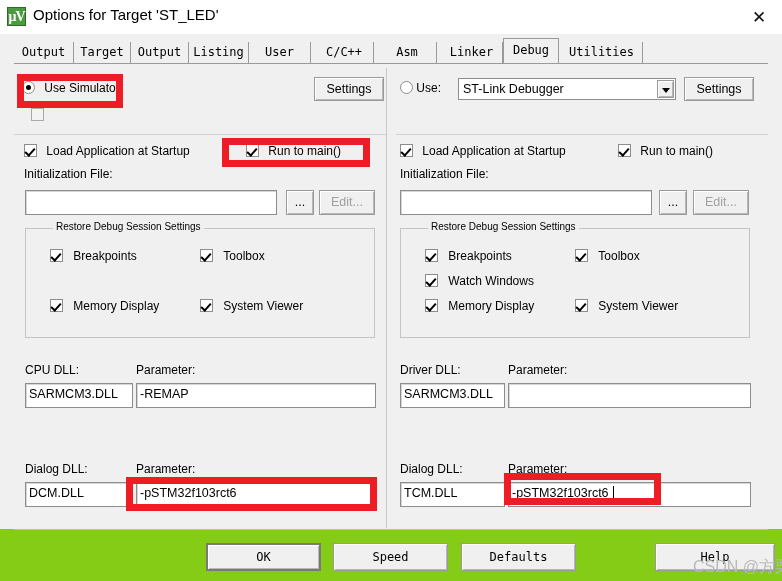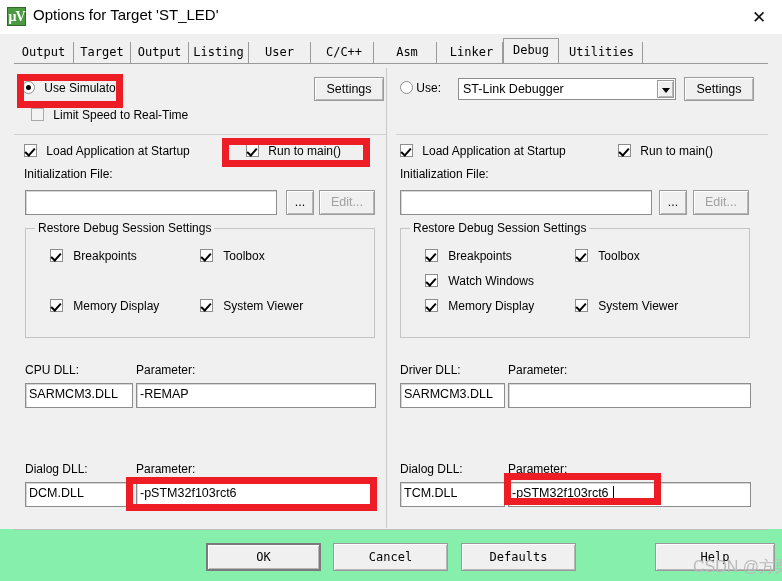--- a/index.html
+++ b/index.html
@@ -140,28 +140,28 @@
   .combo .arrow:after{
     content:"";position:absolute;left:4px;top:7px;
     border-left:4px solid transparent;border-right:4px solid transparent;
     border-top:5px solid #000;
   }
   
   .group{
     position:absolute;border:1px solid #c4c4c4;box-sizing:border-box;
   }
   .group > .glabel{
-    position:absolute;left:9px;top:-8px;background:#f0f0f0;padding:0 3px;
-    font-size:12px;color:#000;white-space:nowrap;
+    position:absolute;left:27px;top:-8px;background:#f0f0f0;padding:0 3px;
+    font-size:10px;color:#000;white-space:nowrap;
   }
   .hsep{position:absolute;height:1px;background:#d0d0d0;}
   
   .footer{
     position:absolute;left:0;top:529px;width:782px;height:52px;
-    background:#86efac;
+    background:#84cc16;
   }
   .footer-line{position:absolute;left:14px;top:0px;width:754px;height:1px;background:#bdbdbd;}
   
   .redbox{
     position:absolute;border:7px solid #ee1c25;box-sizing:border-box;
     pointer-events:none;z-index:20;
   }
   .watermark{
     position:absolute;z-index:22;
     color:#b9b9b9;font-size:16px;
@@ -202,21 +202,20 @@
 
   <div style="position:absolute;left:22px;top:81px;">
     <span class="radio on"></span>
     <span class="cap" style="margin-left:6px;">Use Simulator</span>
   </div>
 
   <div class="btn" style="left:314px;top:77px;width:70px;height:24px;line-height:22px;">Settings</div>
 
   <div style="position:absolute;left:31px;top:108px;">
     <span class="cbx dis"></span>
-    <span class="cap" style="margin-left:6px;">Limit Speed to Real-Time</span>
   </div>
 
   <div class="hsep" style="left:14px;top:134px;width:372px;"></div>
 
   <div style="position:absolute;left:24px;top:144px;">
     <span class="cbx on"></span>
     <span class="cap" style="margin-left:6px;">Load Application at Startup</span>
   </div>
 
   <div style="position:absolute;left:246px;top:144px;">
@@ -325,21 +324,21 @@
   <div class="cap" style="position:absolute;left:400px;top:462px;">Dialog DLL:</div>
   <div class="cap" style="position:absolute;left:508px;top:462px;">Parameter:</div>
   <div class="tbox" style="left:400px;top:482px;width:105px;height:25px;">TCM.DLL</div>
   <div class="tbox" style="left:508px;top:482px;width:243px;height:25px;">-pSTM32f103rct6</div>
   <div class="caret" style="left:613px;top:486px;height:17px;"></div>
 </div>
 
 <div class="footer">
   <div class="footer-line"></div>
   <div class="btn mono default" style="left:206px;top:14px;width:115px;height:28px;line-height:24px;">OK</div>
-  <div class="btn mono" style="left:333px;top:14px;width:115px;height:28px;line-height:26px;">Cancel</div>
+  <div class="btn mono" style="left:333px;top:14px;width:115px;height:28px;line-height:26px;">Speed</div>
   <div class="btn mono" style="left:461px;top:14px;width:115px;height:28px;line-height:26px;">Defaults</div>
   <div class="btn mono" style="left:655px;top:14px;width:120px;height:28px;line-height:26px;">Help</div>
 </div>
 
 <div class="redbox" style="left:17px;top:74px;width:106px;height:34px;"></div>
 <div class="redbox" style="left:222px;top:138px;width:148px;height:29px;"></div>
 <div class="redbox" style="left:126px;top:477px;width:251px;height:34px;"></div>
 <div class="redbox" style="left:504px;top:473px;width:157px;height:32px;"></div>
 <div class="watermark" style="left:693px;top:557px;">CSDN @方栗</div>
 

